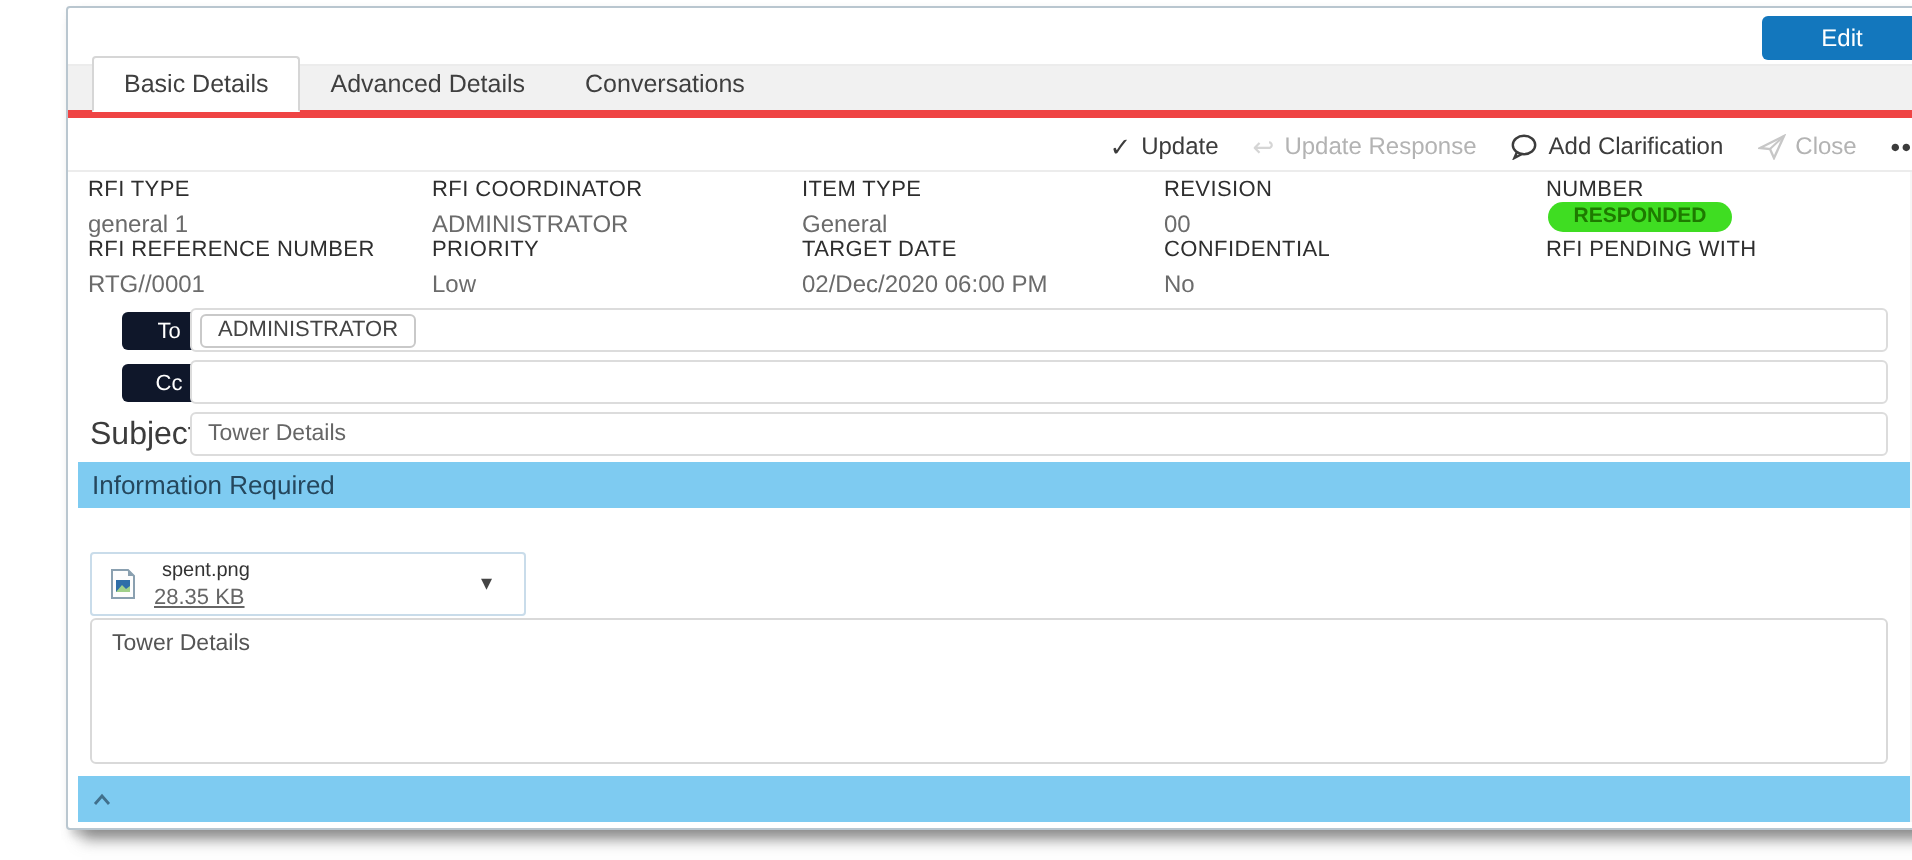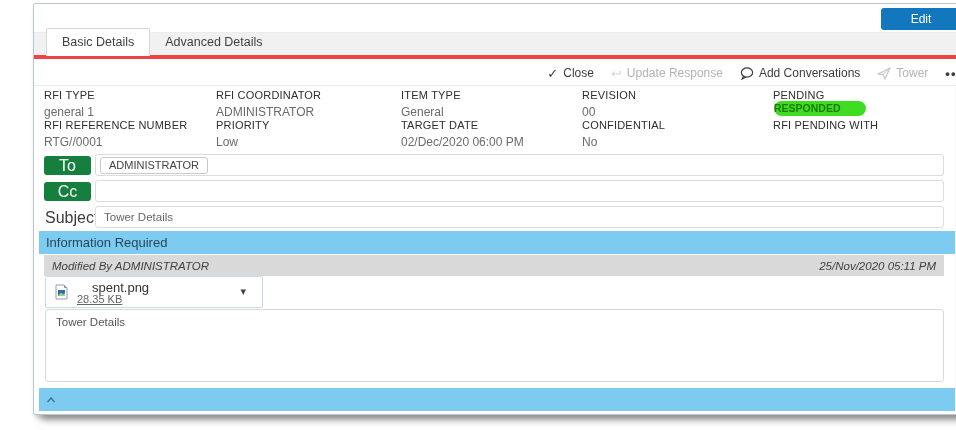--- a/index.html
+++ b/index.html
@@ -25,43 +25,43 @@
   .tb-glyph { font-size:13px; }
   .tb-item.disabled .tb-glyph, .tb-item.disabled svg { opacity:.55; }
   .tb-more { font-size:13px; letter-spacing:1px; font-weight:700; cursor:pointer; color:#3c3c3c; }
   .toolbar-divider { position:absolute; top:81px; left:0; right:0; border-top:1px solid #ececec; }
   
   .f-label { position:absolute; font-size:11px; font-weight:400; color:#2e2e2e; letter-spacing:.2px; white-space:nowrap; }
   .f-value { position:absolute; font-size:12px; color:#6b6b6b; white-space:nowrap; }
   .c1{left:10px} .c2{left:182px} .c3{left:367px} .c4{left:548px} .c5{left:739px}
   .r1l{top:85px} .r1v{top:101px} .r2l{top:115px} .r2v{top:131px}
   .status-pill { position:absolute; left:740px; top:97px; width:92px; height:15px; background:#3fdd22;
-    border-radius:8px; color:#1e7a00; font-size:10.5px; font-weight:700; line-height:15px; }
+    border-radius:8px; color:#1e7a00; font-size:10.5px; font-weight:700; text-align:center; line-height:15px; }
   
-  .chip-btn { position:absolute; left:10px; width:47px; height:19px; background:#15803d; color:#fff;
-    font-size:16px; border:none; border-radius:3px; cursor:pointer; }
+  .chip-btn { position:absolute; left:27px; width:47px; height:19px; background:#0f172a; color:#fff;
+    font-size:11px; border:none; border-radius:3px; cursor:pointer; }
   .line-field { position:absolute; left:61px; width:849px; height:22px; border:1px solid #dcdcdc; border-radius:3px; background:#fff; }
   .to-chip { display:inline-block; margin:2px 0 0 4px; padding:1px 8px 2px 8px; border:1px solid #c9c9c9; border-radius:3px;
     font-size:11px; color:#444; background:#fff; }
   .subject-label { position:absolute; left:11px; top:205px; font-size:16px; color:#3c3c3c; }
   .field-text { font-size:11.5px; color:#666; line-height:20px; padding-left:8px; display:block; }
   
   .section-bar { position:absolute; left:5px; width:952px; height:23px; background:#7ecbf1;
     display:flex; align-items:center; padding:0 12px 0 7px; }
   .section-title { font-size:13px; color:#25475d; flex:1; }
   .chev-up { width:10px; height:10px; cursor:pointer; }
   
   .modified-bar { position:absolute; left:10px; top:251px; width:900px; height:21px; background:#d9d9d9;
     display:flex; align-items:center; padding:0 8px; font-style:italic; font-size:11.5px; color:#3f3f3f; }
   .modified-bar .who { flex:1; }
   
   .attach-card { position:absolute; left:11px; top:272px; width:218px; height:32px; background:#fff;
     border:1px solid #c9dcea; border-radius:2px; cursor:pointer; }
   .attach-icon { position:absolute; left:9px; top:7px; }
-  .attach-name { position:absolute; left:46px; top:3px; font-size:13px; color:#333;text-align:right; }
+  .attach-name { position:absolute; left:35px; top:3px; font-size:10px; color:#333;text-align:right; }
   .attach-size { position:absolute; left:31px; top:16px; font-size:11px; color:#666;text-decoration:underline; }
   .attach-caret { position:absolute; right:16px; top:8px; font-size:11px; color:#444; cursor:pointer; }
   
   .body-box { position:absolute; left:11px; top:305px; width:899px; height:73px; border:1px solid #d9d9d9; border-radius:3px; background:#fff; }
   .body-box span { display:block; padding:6px 10px; font-size:11.5px; color:#555; }
   
   .vscroll { position:absolute; top:82px; right:6px; width:13px; height:325px; background:#f6f6f6; }
   .vs-arrow { position:absolute; left:0; width:13px; height:12px; display:flex; align-items:center; justify-content:center; cursor:pointer; }
   .tri-up { width:0; height:0; border-left:3.5px solid transparent; border-right:3.5px solid transparent; border-bottom:5px solid #8a8a8a; }
   .tri-down { width:0; height:0; border-left:3.5px solid transparent; border-right:3.5px solid transparent; border-top:5px solid #8a8a8a; }
@@ -70,58 +70,59 @@
 </head>
 <body>
 
 <div class="frame">
 
   <button class="edit-btn">Edit</button>
 
   <div class="tabstrip">
     <div class="tab active">Basic Details</div>
     <div class="tab">Advanced Details</div>
+    <div class="tab">Conversations</div>
   </div>
 
   <div class="toolbar">
     <div class="tb-item">
       <span class="tb-glyph">✓</span>
-      <span>Close</span>
+      <span>Update</span>
     </div>
     <div class="tb-item disabled">
       <span class="tb-glyph">↩</span>
       <span>Update Response</span>
     </div>
     <div class="tb-item">
       <svg width="14" height="13" viewBox="0 0 14 13">
         <ellipse cx="7" cy="5.5" rx="5.6" ry="4.6" fill="none" stroke="#3c3c3c" stroke-width="1.2"></ellipse>
         <path d="M3.5 9 L2.2 12 L6 10" fill="none" stroke="#3c3c3c" stroke-width="1.2"></path>
       </svg>
-      <span>Add Conversations</span>
+      <span>Add Clarification</span>
     </div>
     <div class="tb-item disabled">
       <svg width="14" height="13" viewBox="0 0 14 13">
         <path d="M1 7 L13 1 L8 12 L6 7.5 Z" fill="none" stroke="#9a9a9a" stroke-width="1.2"></path>
         <path d="M6 7.5 L13 1" fill="none" stroke="#9a9a9a" stroke-width="1"></path>
       </svg>
-      <span>Tower</span>
+      <span>Close</span>
     </div>
     <span class="tb-more">•••</span>
   </div>
   <div class="toolbar-divider"></div>
 
   <span class="f-label c1 r1l">RFI TYPE</span>
   <span class="f-value c1 r1v">general 1</span>
   <span class="f-label c2 r1l">RFI COORDINATOR</span>
   <span class="f-value c2 r1v">ADMINISTRATOR</span>
   <span class="f-label c3 r1l">ITEM TYPE</span>
   <span class="f-value c3 r1v">General</span>
   <span class="f-label c4 r1l">REVISION</span>
   <span class="f-value c4 r1v">00</span>
-  <span class="f-label c5 r1l">PENDING</span>
+  <span class="f-label c5 r1l">NUMBER</span>
   <span class="status-pill" style="background: rgb(63, 221, 34); color: rgb(30, 122, 0);">RESPONDED</span>
 
   <span class="f-label c1 r2l">RFI REFERENCE NUMBER</span>
   <span class="f-value c1 r2v">RTG//0001</span>
   <span class="f-label c2 r2l">PRIORITY</span>
   <span class="f-value c2 r2v">Low</span>
   <span class="f-label c3 r2l">TARGET DATE</span>
   <span class="f-value c3 r2v">02/Dec/2020 06:00 PM</span>
   <span class="f-label c4 r2l">CONFIDENTIAL</span>
   <span class="f-value c4 r2v">No</span>
@@ -141,24 +142,20 @@
     <span class="field-text">Tower Details</span>
   </div>
 
   <div class="section-bar" style="top:227px;">
     <span class="section-title">Information Required</span>
     <svg class="chev-up" viewBox="0 0 10 10">
       <path d="M1.5 7 L5 3 L8.5 7" fill="none" stroke="#41708c" stroke-width="1.4"></path>
     </svg>
   </div>
 
-  <div class="modified-bar">
-    <span class="who">Modified By ADMINISTRATOR</span>
-    <span>25/Nov/2020 05:11 PM</span>
-  </div>
 
   <div class="attach-card">
     <svg class="attach-icon" width="13" height="16" viewBox="0 0 13 16">
       <path d="M1 1 H9 L12 4 V15 H1 Z" fill="#fdfdfd" stroke="#8aa0b0" stroke-width="1"></path>
       <path d="M9 1 L9 4 L12 4 Z" fill="#8aa0b0"></path>
       <rect x="3" y="6" width="7" height="6" fill="#2f6ea8"></rect>
       <path d="M3 12 L6 8.5 L8 10.5 L10 9 L10 12 Z" fill="#9fd08a"></path>
     </svg>
     <span class="attach-name">spent.png</span>
     <span class="attach-size">28.35 KB</span>

